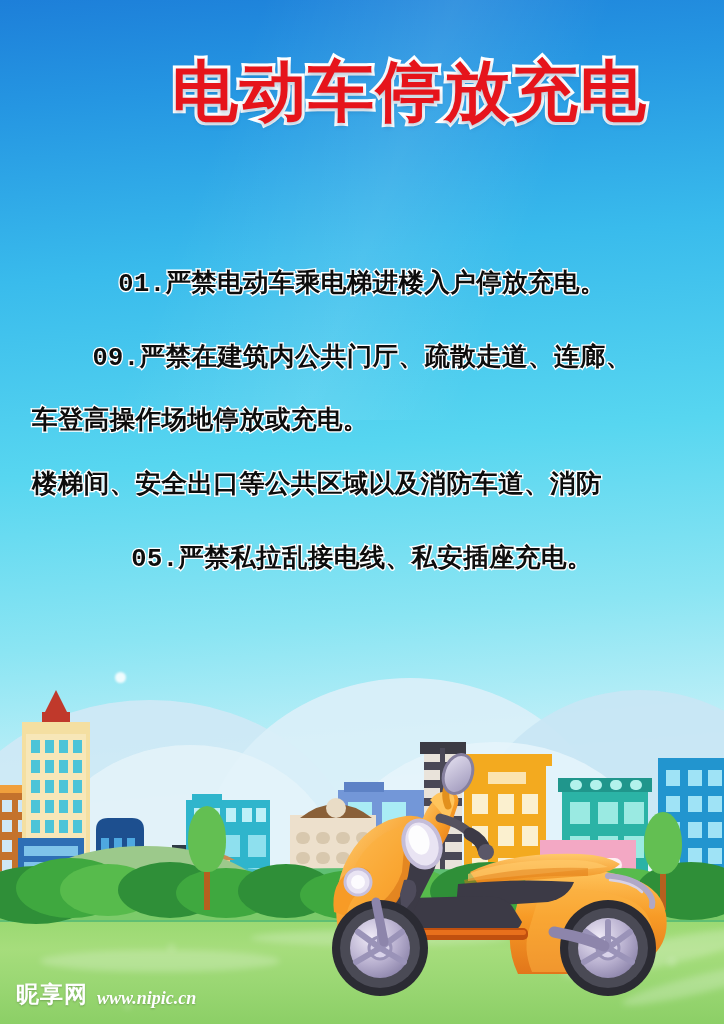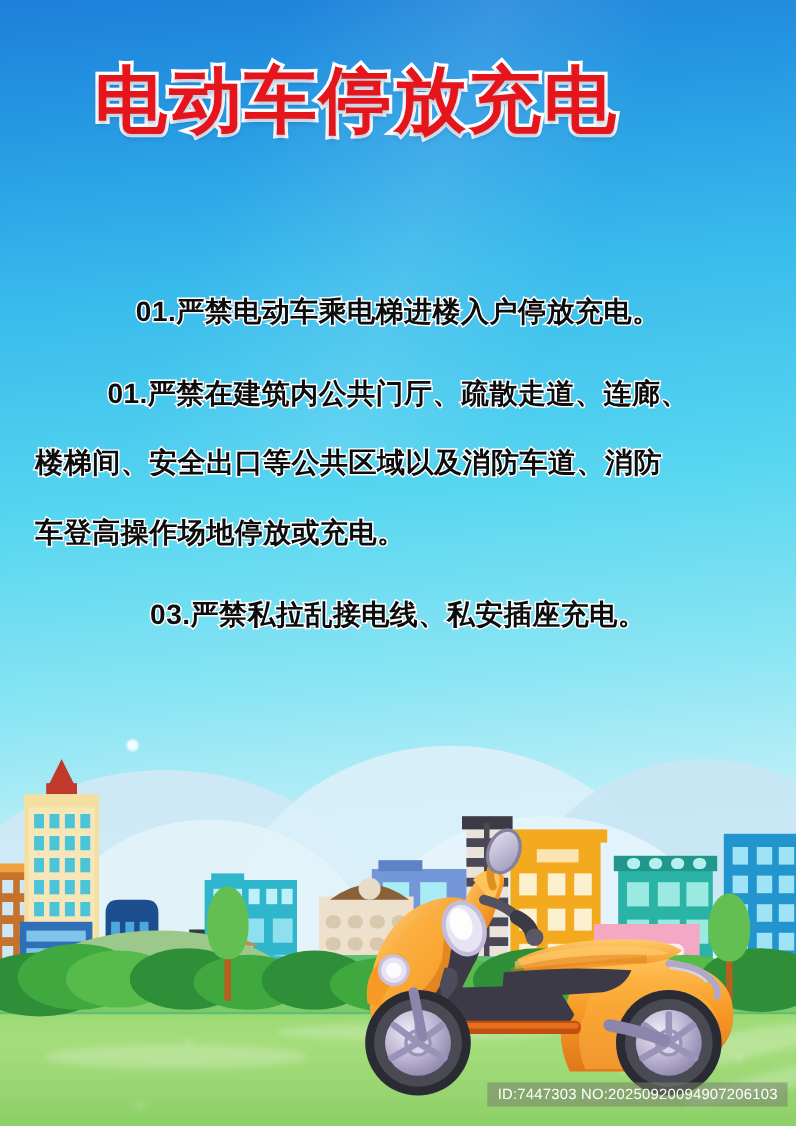--- a/index.html
+++ b/index.html
@@ -20,42 +20,42 @@
     position:absolute;left:0;top:0;width:724px;height:420px;
     background:linear-gradient(110deg,rgba(255,255,255,0) 30%,rgba(255,255,255,.10) 52%,rgba(255,255,255,0) 70%);
     pointer-events:none;
   }
   .sun-dot{
     position:absolute;left:115px;top:672px;width:11px;height:11px;border-radius:50%;
     background:rgba(255,255,255,.85);filter:blur(1px);
   }
   
   .title-wrap{
-    position:absolute;left:0;top:58px;width:648px;text-align:center;
+    position:absolute;left:0;top:58px;width:648px;text-align:right;
   }
   .title-line{
     font-family:"DejaVu Sans","Liberation Sans",sans-serif;
     font-weight:bold;
     color:#e6141b;
     letter-spacing:2px;
     line-height:1.02;
     -webkit-text-stroke:6px #ffffff;
     paint-order:stroke fill;
     text-shadow:0 3px 5px rgba(0,60,120,.28);
   }
   .title-line.l1{font-size:66px;}
   .title-line.l2{font-size:62px;margin-top:10px;}
 
   
   .rules{
     position:absolute;left:0;top:268px;width:724px;
   }
   .rule{
     color:#0d0d0d;
-    font-family:Liberation Sans, sans-serif;
+    font-family:Liberation Mono, monospace;
     font-weight:bold;
     font-size:25.5px;
     line-height:1.32;
     letter-spacing:.4px;
     -webkit-text-stroke:2.6px #ffffff;
     paint-order:stroke fill;
     margin:0 0 36px 0;
     padding:0 18px;
     text-align:center;
   }
@@ -157,27 +157,27 @@
     <div class="title-line l1">电动车停放充电</div>
   </div>
 
   <div class="rules">
 
     <div class="rule r1">
       <p class="ln-c">01.严禁电动车乘电梯进楼入户停放充电。</p>
     </div>
 
     <div class="rule r2">
-      <p class="ln-c">01.严禁在建筑内公共门厅、疏散走道、连廊、</p>
+      <p class="ln-c">09.严禁在建筑内公共门厅、疏散走道、连廊、</p>
+      <p class="ln-l">车登高操作场地停放或充电。</p>
       <p class="ln-l">楼梯间、安全出口等公共区域以及消防车道、消防</p>
-      <p class="ln-l">车登高操作场地停放或充电。</p>
     </div>
 
     <div class="rule r3">
-      <p class="ln-c">03.严禁私拉乱接电线、私安插座充电。</p>
+      <p class="ln-c">05.严禁私拉乱接电线、私安插座充电。</p>
     </div>
 
 
   </div>
 
   <div class="hill hill-a"></div>
   <div class="hill hill-b"></div>
   <div class="hill hill-c"></div>
   <div class="hill hill-d"></div>
   <div class="hill hill-e"></div>
@@ -526,16 +526,19 @@
         <line x1="62" y1="196" x2="84" y2="180"></line>
         <line x1="62" y1="196" x2="40" y2="180"></line>
       </g>
 
       <path d="M58,150 l8,40" stroke="#8d85ab" stroke-width="9" stroke-linecap="round"></path>
 
       <path d="M236,180 q32,6 50,14" stroke="#8d85ab" stroke-width="11" stroke-linecap="round" fill="none"></path>
     </svg>
   </div>
 
-
-  <div class="idbar">ID:7447303 NO:20250920094907206103</div>
+  <div class="wm">
+    <span class="wm-logo">昵享网</span>
+    <span class="wm-url">www.nipic.cn</span>
+  </div>
+
 
 </div>
 
 </body></html>

